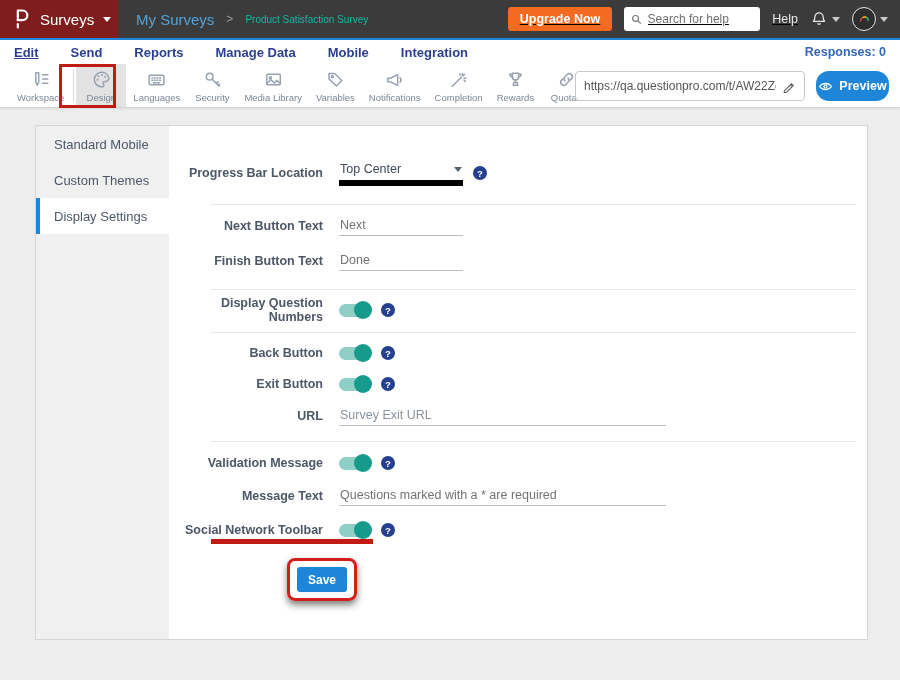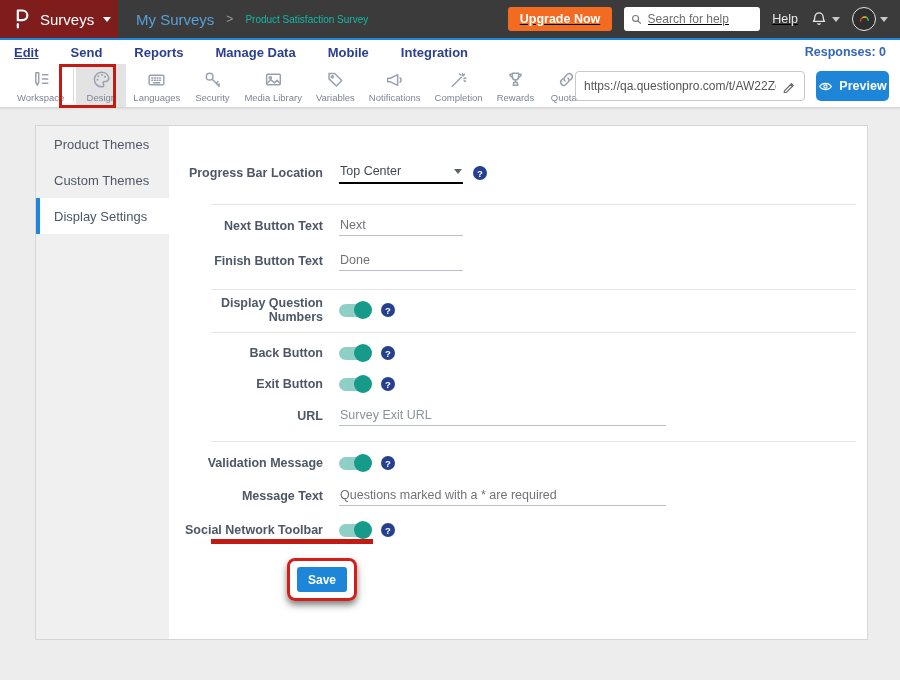--- a/index.html
+++ b/index.html
@@ -34,36 +34,36 @@
 
   
   .toolbar { position:absolute; left:0; top:64px; width:900px; height:44px; background:#fff; border-bottom:1px solid #d6d6d6; box-shadow:0 1px 2px rgba(0,0,0,.08); display:flex; align-items:stretch; padding-left:10px; }
   .tool-btn { display:flex; flex-direction:column; align-items:center; justify-content:center; gap:2px; padding:2px 7px; min-width:50px; cursor:pointer; }
   .tool-btn.active { background:#e3e3e3; }
   .tool-btn .t-label { font-size:9.5px; color:#7b8694; white-space:nowrap; }
   .tool-sep { width:1px; background:#d9d9d9; margin:5px 2px; }
   .tool-icon { stroke:#97a1b0; fill:none; stroke-width:1.4; stroke-linecap:round; stroke-linejoin:round; }
   .url-field { position:absolute; left:575px; top:71px; width:230px; height:30px; border:1px solid #c9c9c9; border-radius:4px; background:#fff; display:flex; align-items:center; padding:0 8px; gap:6px; }
   .url-field input { border:none; outline:none; flex:1; font-size:12px; color:#555; font-family:inherit; background:transparent; }
-  .preview-btn { position:absolute; left:816px; top:71px; width:73px; height:30px; background:#1d86d8; border:none; border-radius:5px; color:#fff; font-size:12.5px; font-weight:bold; display:flex; align-items:center; justify-content:center; gap:6px; cursor:pointer; font-family:inherit; }
+  .preview-btn { position:absolute; left:816px; top:71px; width:73px; height:30px; background:#1d86d8; border:none; border-radius:13px; color:#fff; font-size:12.5px; font-weight:bold; display:flex; align-items:center; justify-content:center; gap:6px; cursor:pointer; font-family:inherit; }
 
   
   .card { position:absolute; left:35px; top:125px; width:833px; height:515px; background:#fff; border:1px solid #d6d6d6; }
   .side { position:absolute; left:0; top:0; width:133px; height:100%; background:#f0f0f0; }
   .side-item { height:36px; display:flex; align-items:center; padding-left:18px; font-size:13px; color:#4d5766; cursor:pointer; }
   .side-item.active { background:#fff; border-left:4px solid #1e87dc; padding-left:14px; }
 
   
   .row { position:absolute; left:133px; display:flex; align-items:center; height:28px; }
   .row .lbl { width:154px; text-align:right; font-size:12.5px; font-weight:bold; color:#4d5766; flex:none; }
   .row .ctl { margin-left:16px; display:flex; align-items:center; }
   .u-input { border:none; border-bottom:1px solid #b8bfc6; font-size:12.5px; color:#737373; outline:none; padding:2px 1px 3px; font-family:inherit; background:transparent; }
   .u-input::placeholder { color:#8a939b; }
   .w-sm { width:124px; } .w-lg { width:327px; }
-  .select { width:124px; border-bottom:2px solid #000000; display:flex; align-items:center; justify-content:space-between; padding:2px 1px 4px; cursor:pointer; }
+  .select { width:124px; border-bottom:6px solid #000000; display:flex; align-items:center; justify-content:space-between; padding:2px 1px 4px; cursor:pointer; }
   .select .sel-val { font-size:12.5px; color:#3f4956; }
   .caret-dark { width:0; height:0; border-left:4px solid transparent; border-right:4px solid transparent; border-top:5px solid #5a646e; }
   .help { width:14px; height:14px; border-radius:50%; background:#25408f; color:#fff; font-size:9.5px; font-weight:bold; display:flex; align-items:center; justify-content:center; margin-left:10px; cursor:pointer; flex:none; }
   .toggle { width:32px; height:13px; border-radius:7px; background:#8fd0c6; position:relative; cursor:pointer; }
   .toggle .knob { position:absolute; right:-1px; top:-2.5px; width:18px; height:18px; border-radius:50%; background:#169b8a; }
   .divider { position:absolute; left:175px; width:645px; height:1px; background:#e6e6e6; }
 
   .save-btn { position:absolute; left:261px; top:441px; width:50px; height:25px; background:#1d86d8; color:#fff; border:none; border-radius:3px; font-size:12px; font-weight:bold; cursor:pointer; font-family:inherit; }
 
   
@@ -235,21 +235,21 @@
           <circle cx="8" cy="6" r="1.7"></circle>
         </g>
     </svg>
     <span>Preview</span>
   </button>
 
   <div class="ann ann-design"></div>
 
   <div class="card">
     <div class="side">
-      <div class="side-item">Product Themes</div>
+      <div class="side-item">Standard Mobile</div>
       <div class="side-item">Custom Themes</div>
       <div class="side-item active">Display Settings</div>
     </div>
 
     <div class="row" style="top:33px;">
       <span class="lbl">Progress Bar Location</span>
       <span class="ctl">
         <span class="select">
           <span class="sel-val">Top Center</span>
           <span class="caret-dark"></span>

